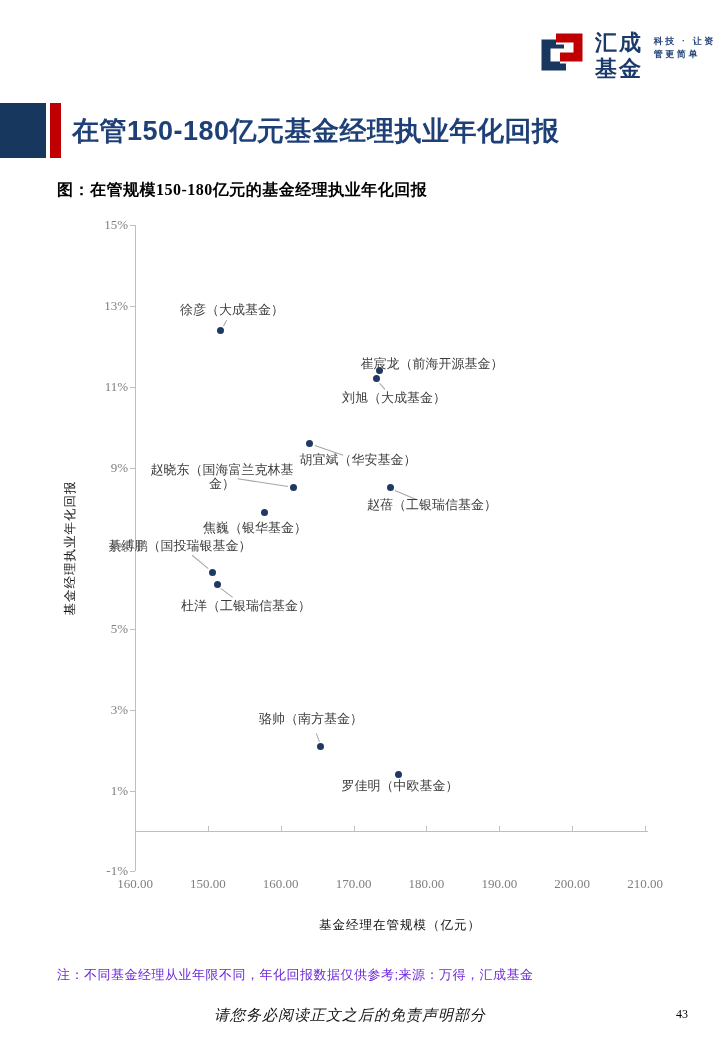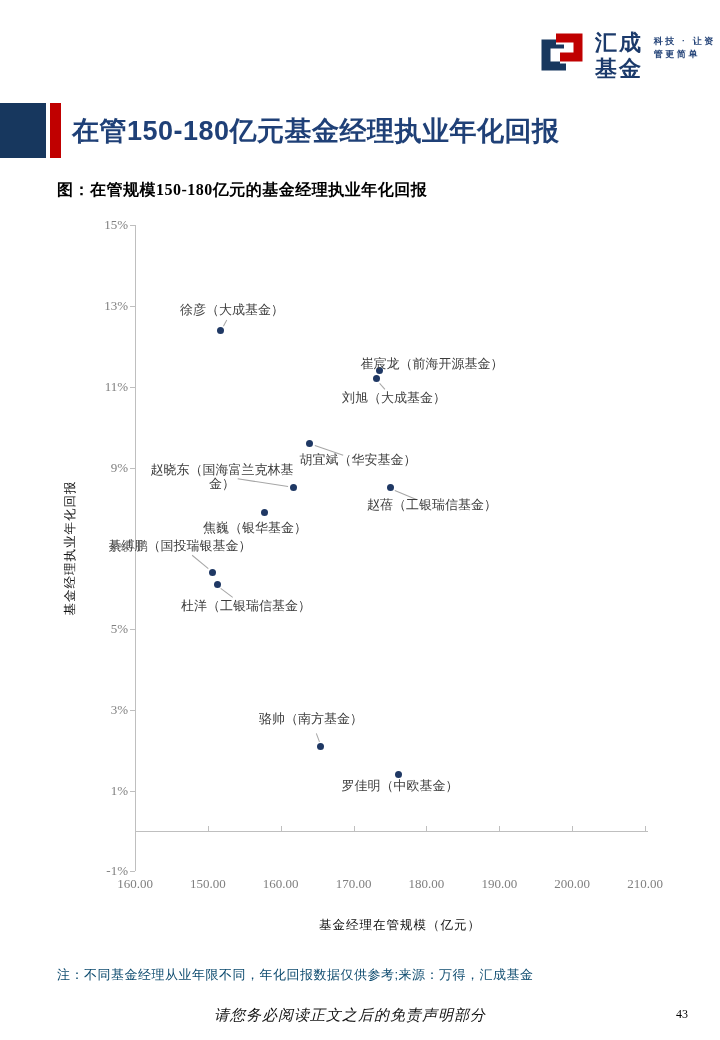--- a/index.html
+++ b/index.html
@@ -28,21 +28,21 @@
   .tick{position:absolute;background:#BFBFBF;}
   .tick-label{position:absolute;font-family:"Liberation Serif",serif;font-size:13px;color:#7F7F7F;}
   .y-tick-label{text-align:right;width:48px;}
   .x-tick-label{text-align:center;width:56px;}
   .axis-title{position:absolute;font-size:12.5px;color:#111;letter-spacing:1px;}
   .dot{position:absolute;width:7px;height:7px;border-radius:50%;background:#1F3864;}
   .leader{position:absolute;height:1px;background:#A6A6A6;transform-origin:0 0;}
   .pt-label{position:absolute;font-size:13px;color:#3C3C3C;text-align:center;
             white-space:pre-line;line-height:14px;width:180px;}
 
-  .note{position:absolute;left:57px;top:966px;font-size:13px;color:#0c4a6e;letter-spacing:0.5px;}
+  .note{position:absolute;left:57px;top:966px;font-size:13px;color:#6d28d9;letter-spacing:0.5px;}
   .footer{position:absolute;left:0;top:1006px;width:700px;text-align:center;font-size:15px;
           font-style:italic;color:#111;font-family:"Liberation Serif",serif;letter-spacing:1px;}
   .pageno{position:absolute;left:676px;top:1007px;font-size:12px;color:#000;
           font-family:"Liberation Serif",serif;}
 </style>
 </head>
 <body>
 
 <div class="page">
 

